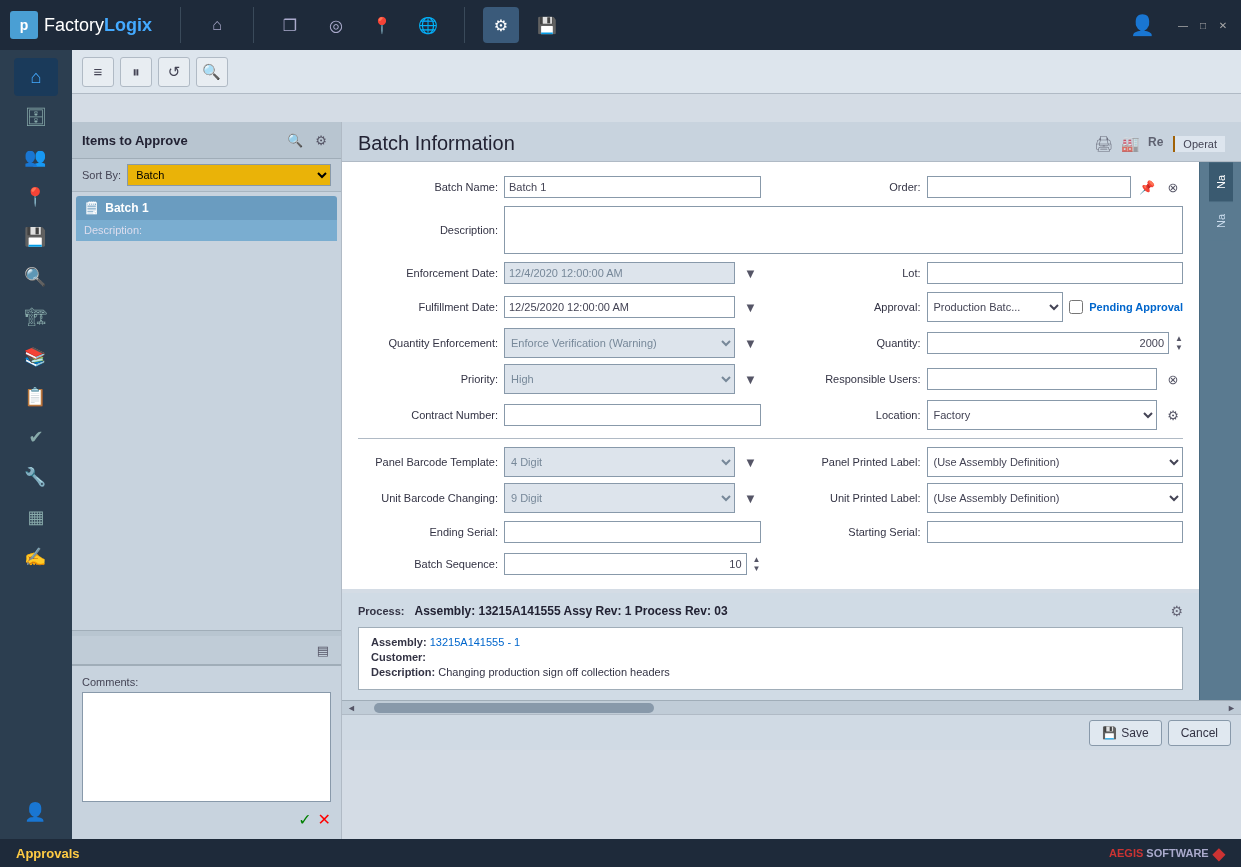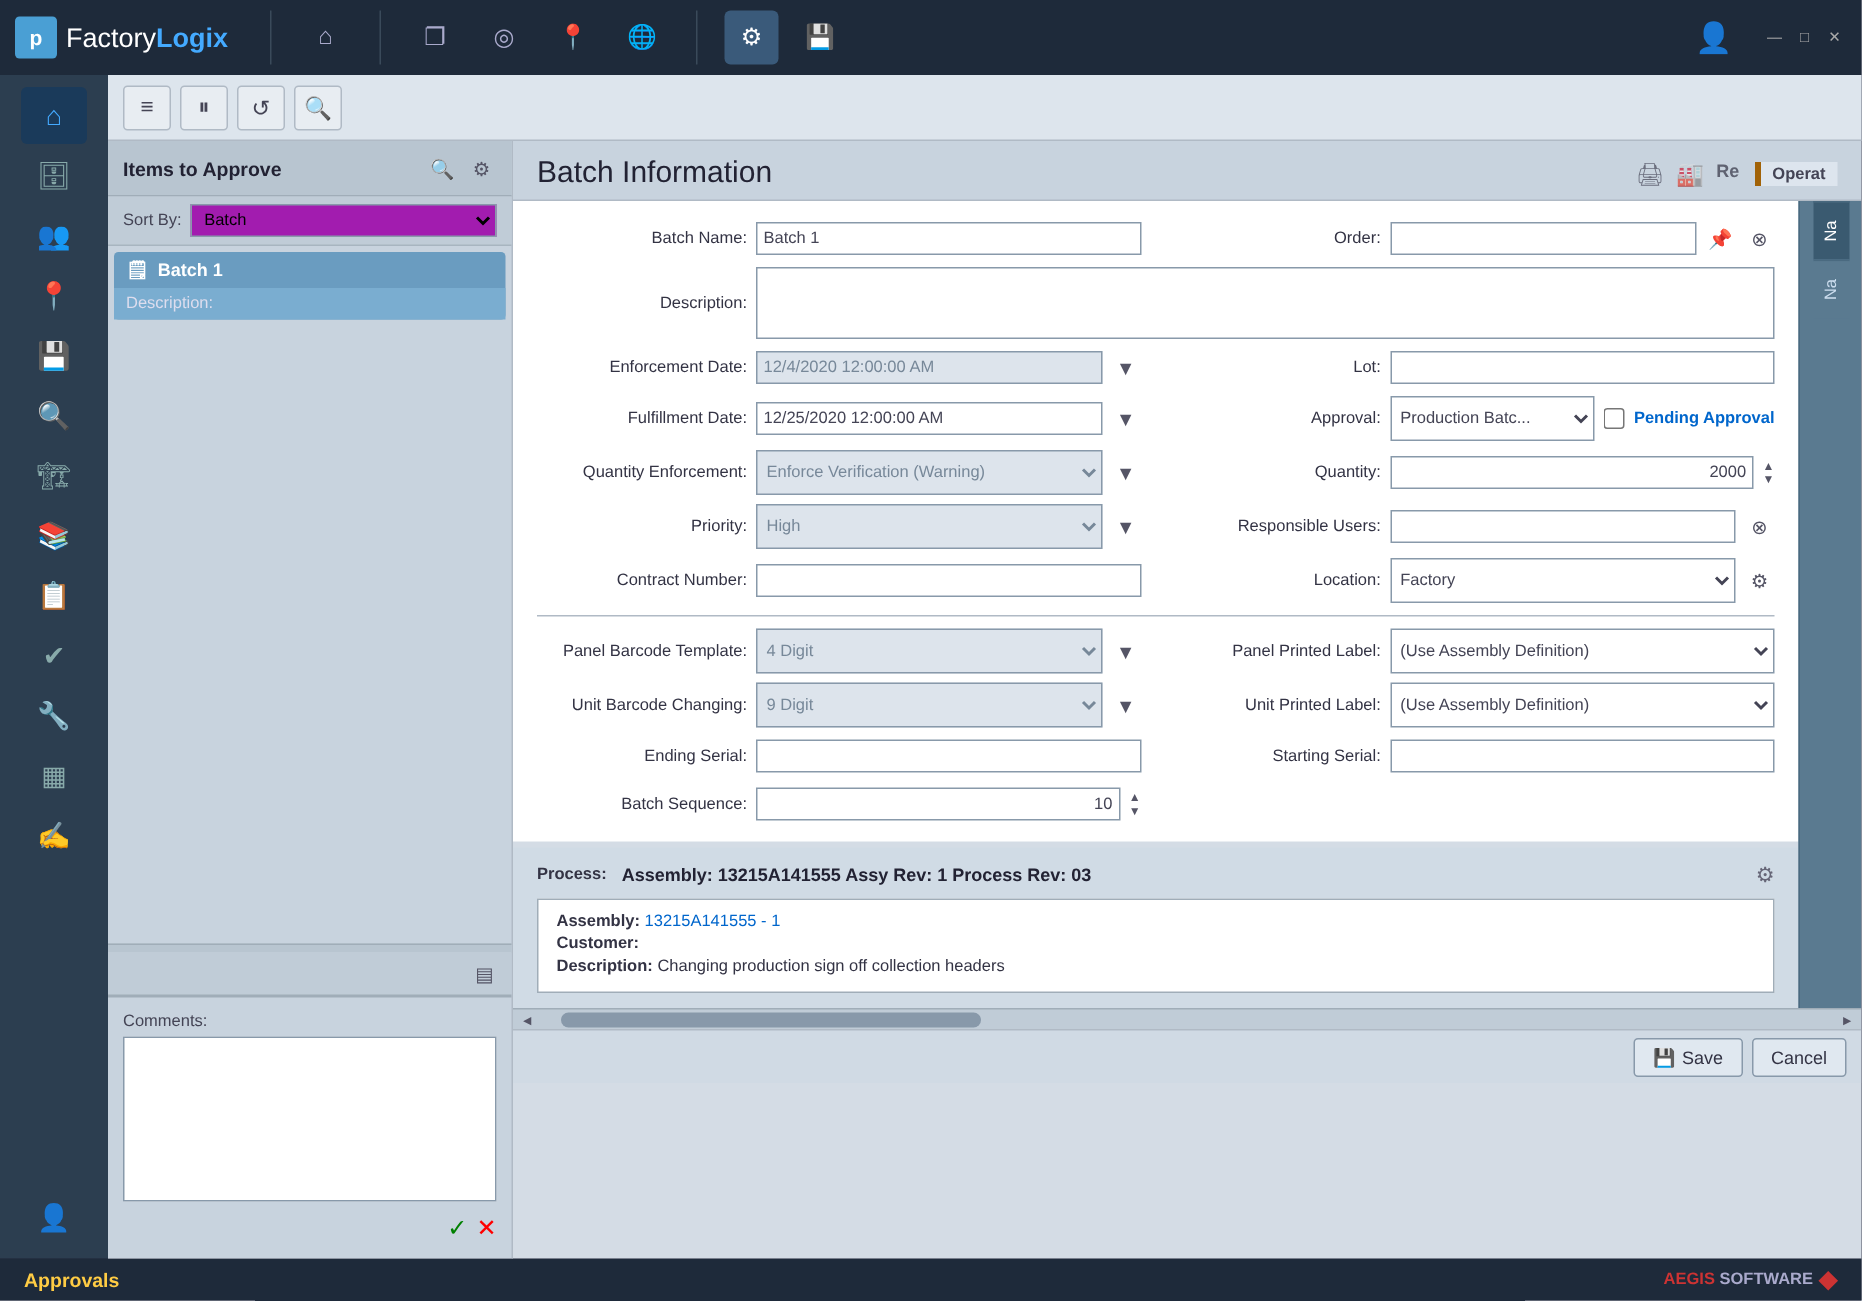--- a/index.html
+++ b/index.html
@@ -119,20 +119,21 @@
       border: 1px solid #b0bac5;
       border-radius: 3px;
     }
 
     
     .panel-area {
       display: flex;
       flex: 1;
       gap: 0;
       overflow: hidden;
+      margin-top: 28px;
     }
 
     
     .left-panel {
       width: 270px;
       background: #c8d3de;
       display: flex;
       flex-direction: column;
       border-right: 1px solid #b0bac5;
     }
@@ -157,21 +158,21 @@
       gap: 6px;
       background: #c0ccd7;
       border-bottom: 1px solid #a8b5c0;
     }
     .sort-label { font-size: 11px; color: #445; }
     .sort-select {
       flex: 1;
       height: 22px;
       font-size: 11px;
       border: 1px solid #8899aa;
-      background: #a21caf;
+      background: #eab308;
       padding: 0 4px;
     }
     .batch-item {
       background: #6a9cc0;
       margin: 4px;
       border-radius: 3px;
       cursor: pointer;
     }
     .batch-item-header {
       display: flex;
@@ -581,21 +582,21 @@
       <div class="right-main">
         <div class="batch-info-scrollarea">
 
           <div class="batch-info-header">
             <span class="batch-info-title">Batch Information</span>
             <div class="header-icons">
               <span class="header-icon">🖨</span>
               <span class="header-icon">🏭</span>
               <span class="header-icon" style="font-size:12px;font-weight:600;color:#334">Re</span>
             </div>
-            <div style="color:#445;font-size:11px;font-weight:700;padding:2px 8px;background:#dde5ee;border-left:4px solid #a16207;height:100%;display:flex;align-items:center">Operat</div>
+            <div style="color:#445;font-size:11px;font-weight:400;padding:2px 8px;background:#dde5ee;border-left:2px solid #a16207;height:100%;display:flex;align-items:center">Operat</div>
           </div>
 
           <div style="display:flex">
             <div style="flex:1">
 
               <div class="form-area">
 
                 <div class="form-row">
                   <span class="form-label">Batch Name:</span>
                   <input class="form-input" type="text" value="Batch 1" style="">

